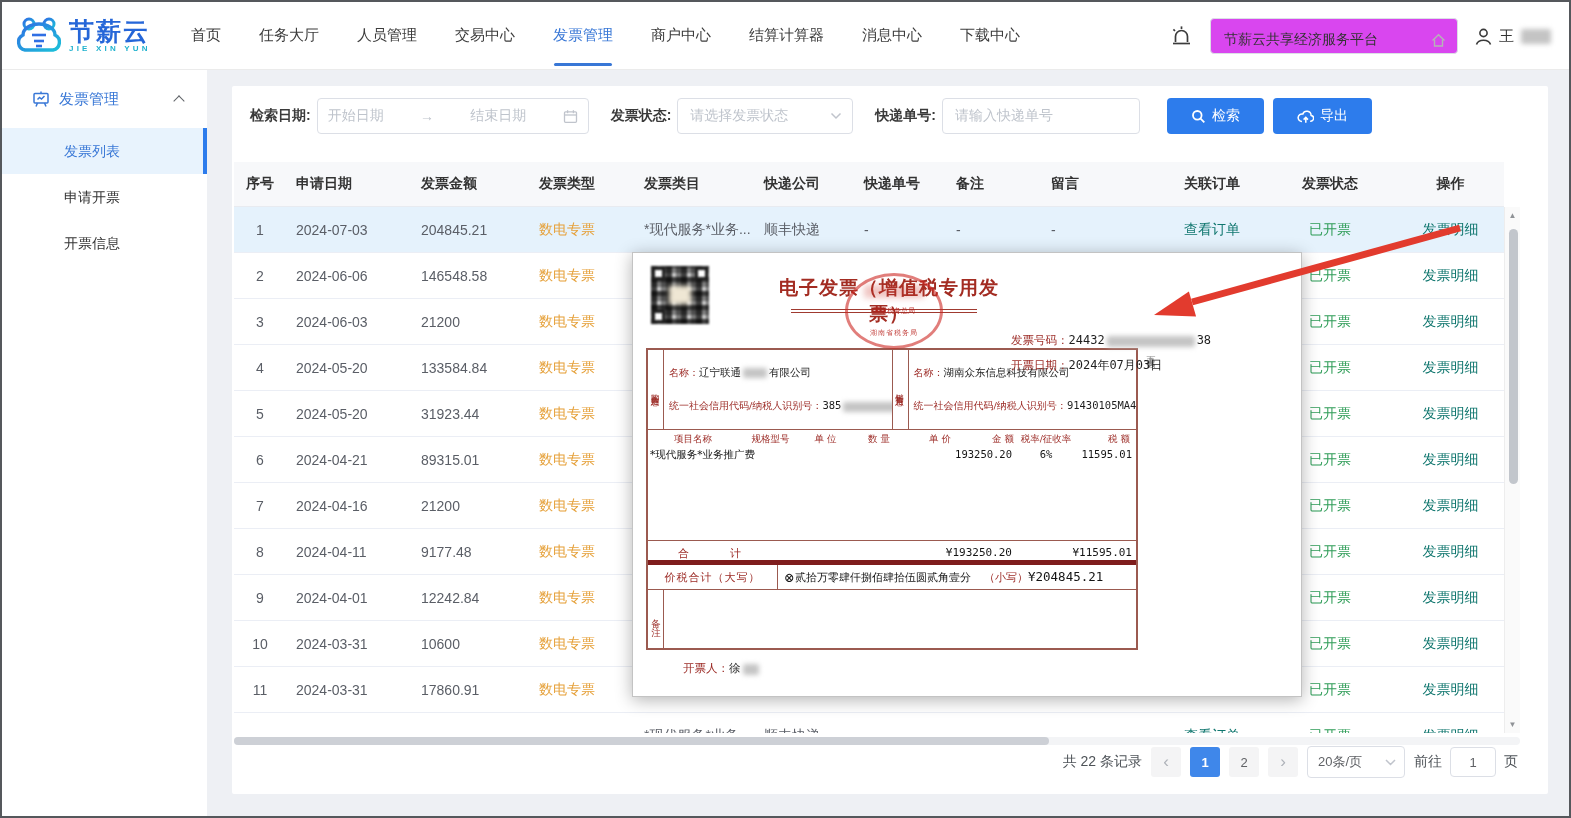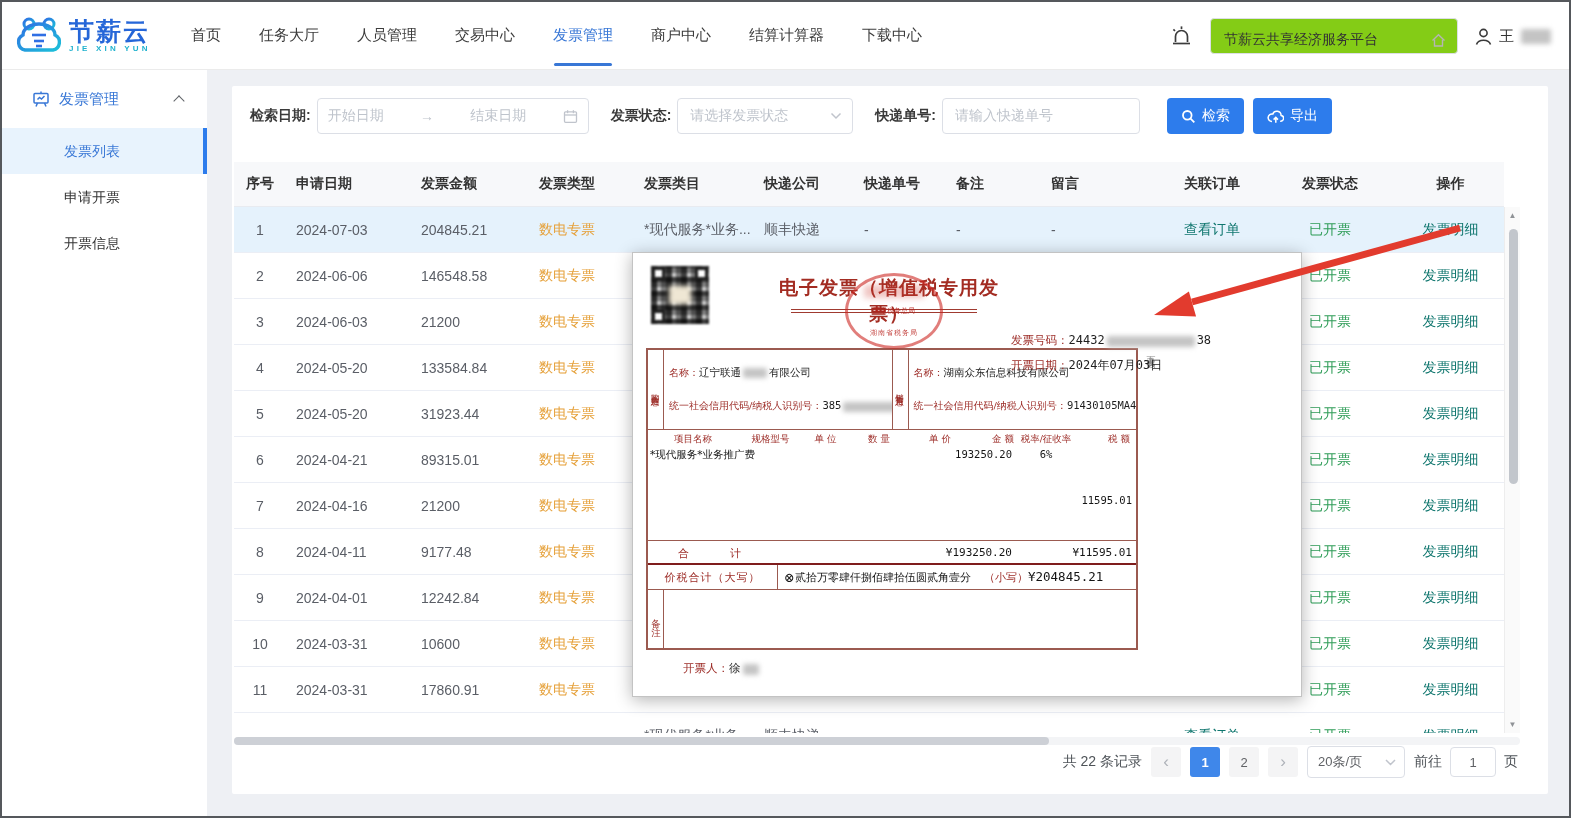--- a/index.html
+++ b/index.html
@@ -13,21 +13,21 @@
   .logo{display:flex;align-items:center;margin-left:14px;width:150px;flex:0 0 auto;}
   .logo-text{margin-left:7px;}
   .logo-title{font-size:25px;font-weight:bold;color:#2566d8;letter-spacing:2px;line-height:26px;}
   .logo-sub{font-size:8px;color:#21b2ce;letter-spacing:3.2px;font-weight:bold;}
   .nav{display:flex;margin-left:6px;height:68px;}
   .nav-item{padding:0 19px;font-size:15px;color:#3c3c3c;line-height:65px;position:relative;cursor:pointer;white-space:nowrap;}
   .nav-item.active{color:#3877d6;}
   .nav-item.active::after{content:"";position:absolute;left:50%;transform:translateX(-50%);
           bottom:4px;width:58px;height:3px;background:#3877d6;border-radius:2px;}
   .top-right{position:absolute;right:16px;top:0;height:68px;display:flex;align-items:center;gap:15px;}
-  .platform-select{width:248px;height:36px;border:1px solid #dcdfe6;border-radius:4px;background:#84cc16;
+  .platform-select{width:248px;height:36px;border:1px solid #dcdfe6;border-radius:4px;background:#d946ef;
           display:flex;align-items:center;justify-content:space-between;padding:8px 10px 0 13px;
           font-size:14px;color:#333;cursor:pointer;}
   .user{display:flex;align-items:center;gap:5px;font-size:15px;color:#333;}
 
   
   .sidebar{position:absolute;left:0;top:68px;width:205px;bottom:0;background:#fff;z-index:5;}
   .side-group{display:flex;align-items:center;height:58px;padding-left:30px;color:#3877d6;
           font-size:15px;position:relative;cursor:pointer;gap:9px;}
   .side-caret{position:absolute;right:24px;top:27px;width:8px;height:8px;border-left:1.6px solid #5f6368;
           border-top:1.6px solid #5f6368;transform:rotate(45deg);}
@@ -40,21 +40,21 @@
 
   
   .filters{position:absolute;left:18px;top:10px;height:40px;display:flex;align-items:center;font-size:14px;color:#3a3a3a;}
   .f-label{font-weight:bold;margin-right:6px;white-space:nowrap;}
   .box{height:36px;border:1px solid #dcdfe6;border-radius:4px;background:#fff;display:flex;
        align-items:center;color:#bfc4cc;font-size:14px;cursor:pointer;}
   .range-box{width:272px;justify-content:space-between;padding:0 10px;margin-right:22px;}
   .select-box{width:176px;justify-content:space-between;padding:0 10px 0 12px;margin-right:22px;}
   .input-box{width:198px;padding:4px 12px;margin-right:18px;}
   .btn{height:36px;border-radius:4px;background:#2d7cec;color:#fff;font-size:14px;display:flex;
-       align-items:center;gap:6px;padding:0 14px;margin-left:9px;cursor:pointer;border:none;}
+       align-items:center;gap:6px;padding:0 24px;margin-left:9px;cursor:pointer;border:none;}
 
   
   .table{position:absolute;left:2px;top:76px;width:1270px;font-size:14px;}
   .thead{display:flex;height:45px;background:#f7f8fa;align-items:center;font-weight:bold;color:#333;
          border-bottom:1px solid #e8ebf0;}
   .tbody{height:526px;overflow:hidden;}
   .trow{display:flex;height:46px;align-items:center;border-bottom:1px solid #ebeef5;background:#fff;color:#5a5e66;}
   .trow.highlight{background:#e5f2fc;}
   .th,.td{padding-left:10px;white-space:nowrap;overflow:hidden;}
   .c0{width:52px;text-align:center;padding-left:0;}
@@ -124,23 +124,23 @@
       font-size:10px;white-space:nowrap;overflow:hidden;}
   .pv{color:#1d1d1d;font-family:"DejaVu Sans Mono",monospace;font-size:10.5px;}
   .sec-items-head{position:absolute;left:0;top:80px;width:100%;height:18px;display:flex;align-items:center;
       font-size:9.5px;white-space:nowrap;}
   .ic{text-align:center;} .ic0{width:90px;} .ic1{width:65px;} .ic2{width:45px;} .ic3{width:62px;}
   .ic4{width:60px;} .ic5{width:44px;text-align:right;} .ic6{width:64px;} .ic7{flex:1;text-align:right;padding-right:6px;}
   .sec-item-row{position:absolute;left:0;top:98px;width:100%;height:16px;font-size:10.5px;color:#141414;}
   .item-name{position:absolute;left:2px;top:0;}
   .item-amount{position:absolute;left:300px;width:64px;text-align:right;font-family:"DejaVu Sans Mono",monospace;}
   .item-rate{position:absolute;left:376px;width:44px;text-align:center;font-family:"DejaVu Sans Mono",monospace;}
-  .item-tax{position:absolute;right:4px;width:64px;text-align:right;font-family:"DejaVu Sans Mono",monospace;margin-top:46px;}
+  .item-tax{position:absolute;right:4px;width:64px;text-align:right;font-family:"DejaVu Sans Mono",monospace;}
   .sec-total{position:absolute;left:0;top:190px;width:100%;height:25px;border-top:1px solid #9b5a50;
-      border-bottom:2px solid #7f1d1d;font-size:11px;}
+      border-bottom:5px solid #7f1d1d;font-size:11px;}
   .total-label{position:absolute;left:30px;top:5px;letter-spacing:2px;}
   .total-amount{position:absolute;left:290px;width:74px;top:5px;text-align:right;color:#141414;font-family:"DejaVu Sans Mono",monospace;}
   .total-tax{position:absolute;right:4px;width:74px;top:5px;text-align:right;color:#141414;font-family:"DejaVu Sans Mono",monospace;}
   .sec-sum{position:absolute;left:0;top:215px;width:100%;height:25px;border-bottom:1px solid #9b5a50;font-size:11px;}
   .sum-label{position:absolute;left:0;top:0;width:130px;height:100%;border-right:1px solid #9b5a50;
       display:flex;align-items:center;justify-content:center;letter-spacing:1px;}
   .sum-words{position:absolute;left:136px;top:5px;color:#141414;}
   .sum-symbol{font-size:13px;vertical-align:-1px;}
   .sum-small{position:absolute;left:336px;top:4px;}
   .sum-small .val{color:#141414;font-family:"DejaVu Sans Mono",monospace;font-size:12.5px;}
@@ -194,20 +194,21 @@
         <div class="nav-item">人员管理</div>
 
         <div class="nav-item">交易中心</div>
 
         <div class="nav-item active">发票管理</div>
 
         <div class="nav-item">商户中心</div>
 
         <div class="nav-item">结算计算器</div>
 
+        <div class="nav-item">消息中心</div>
 
         <div class="nav-item">下载中心</div>
       </div>
     <div class="top-right">
       <span class="icon">
         <svg width="27" height="27" viewBox="0 0 27 27" fill="none" stroke="#3c3c3c" stroke-width="1.7">
           <path d="M7.5 19 v-5.5 a6 6 0 0 1 12 0 V19"></path>
           <line x1="5" y1="20.5" x2="22" y2="20.5"></line>
           <line x1="13.5" y1="6" x2="13.5" y2="3.4"></line>
           <line x1="7" y1="8" x2="5.4" y2="6.4"></line>

